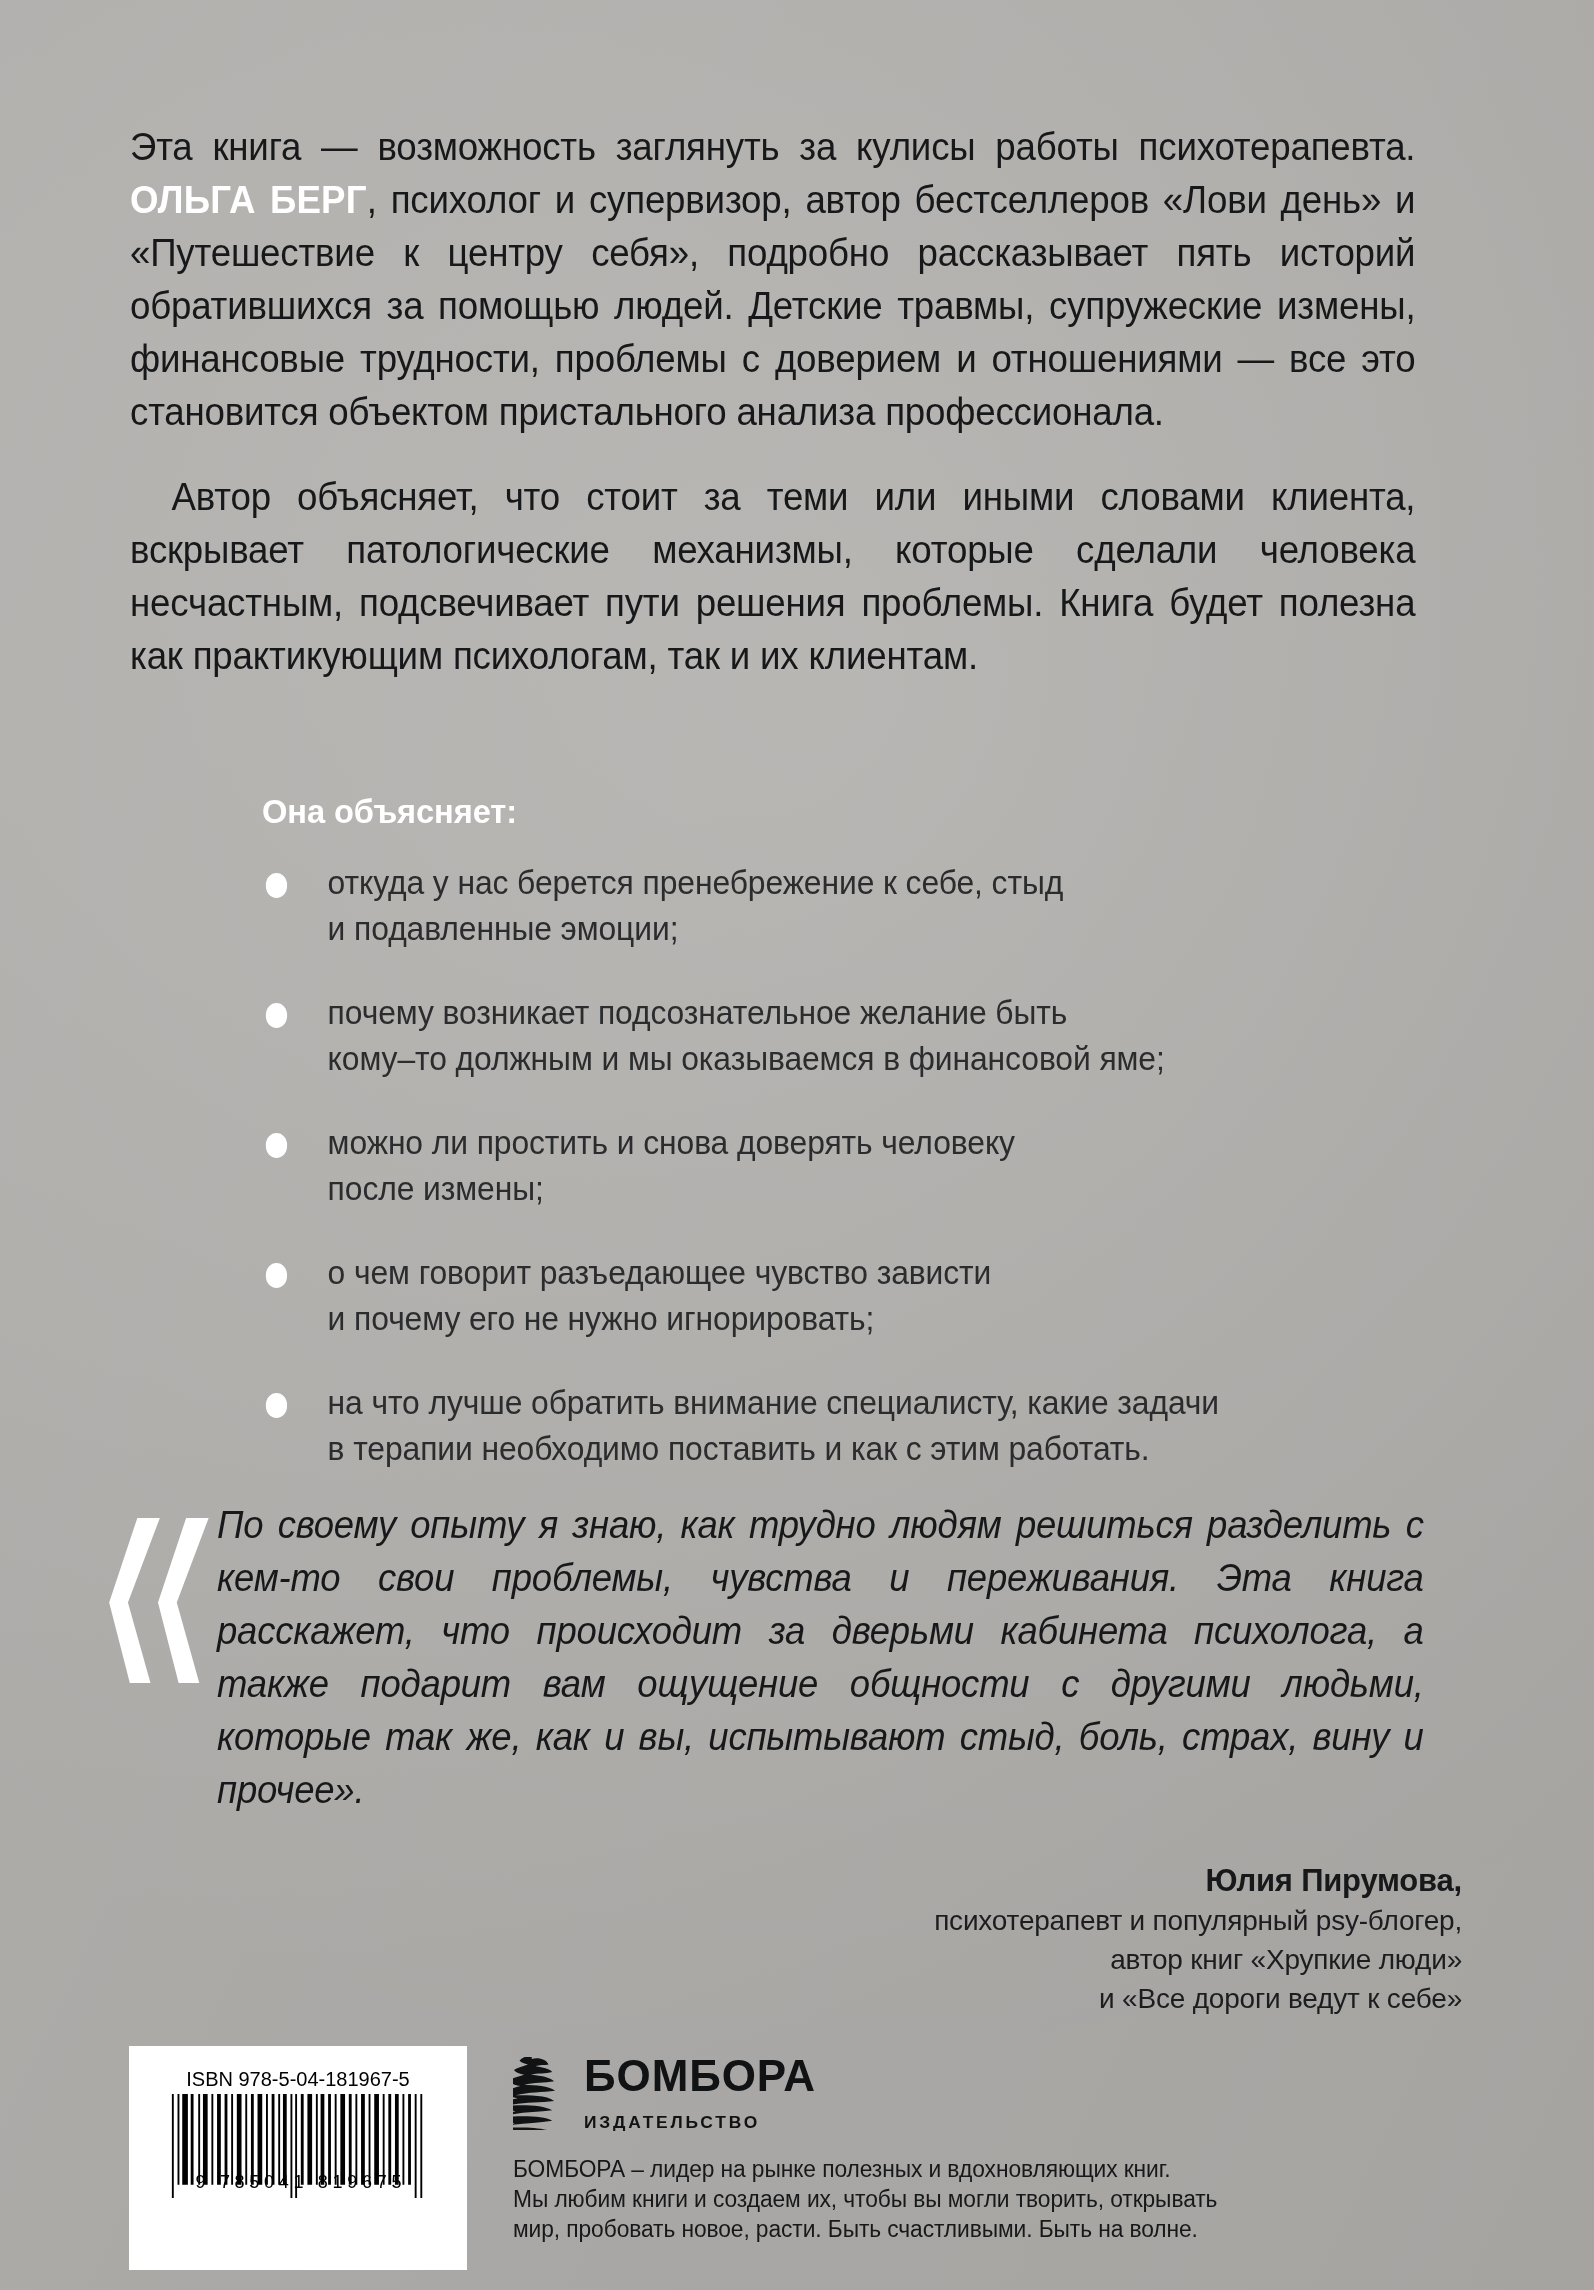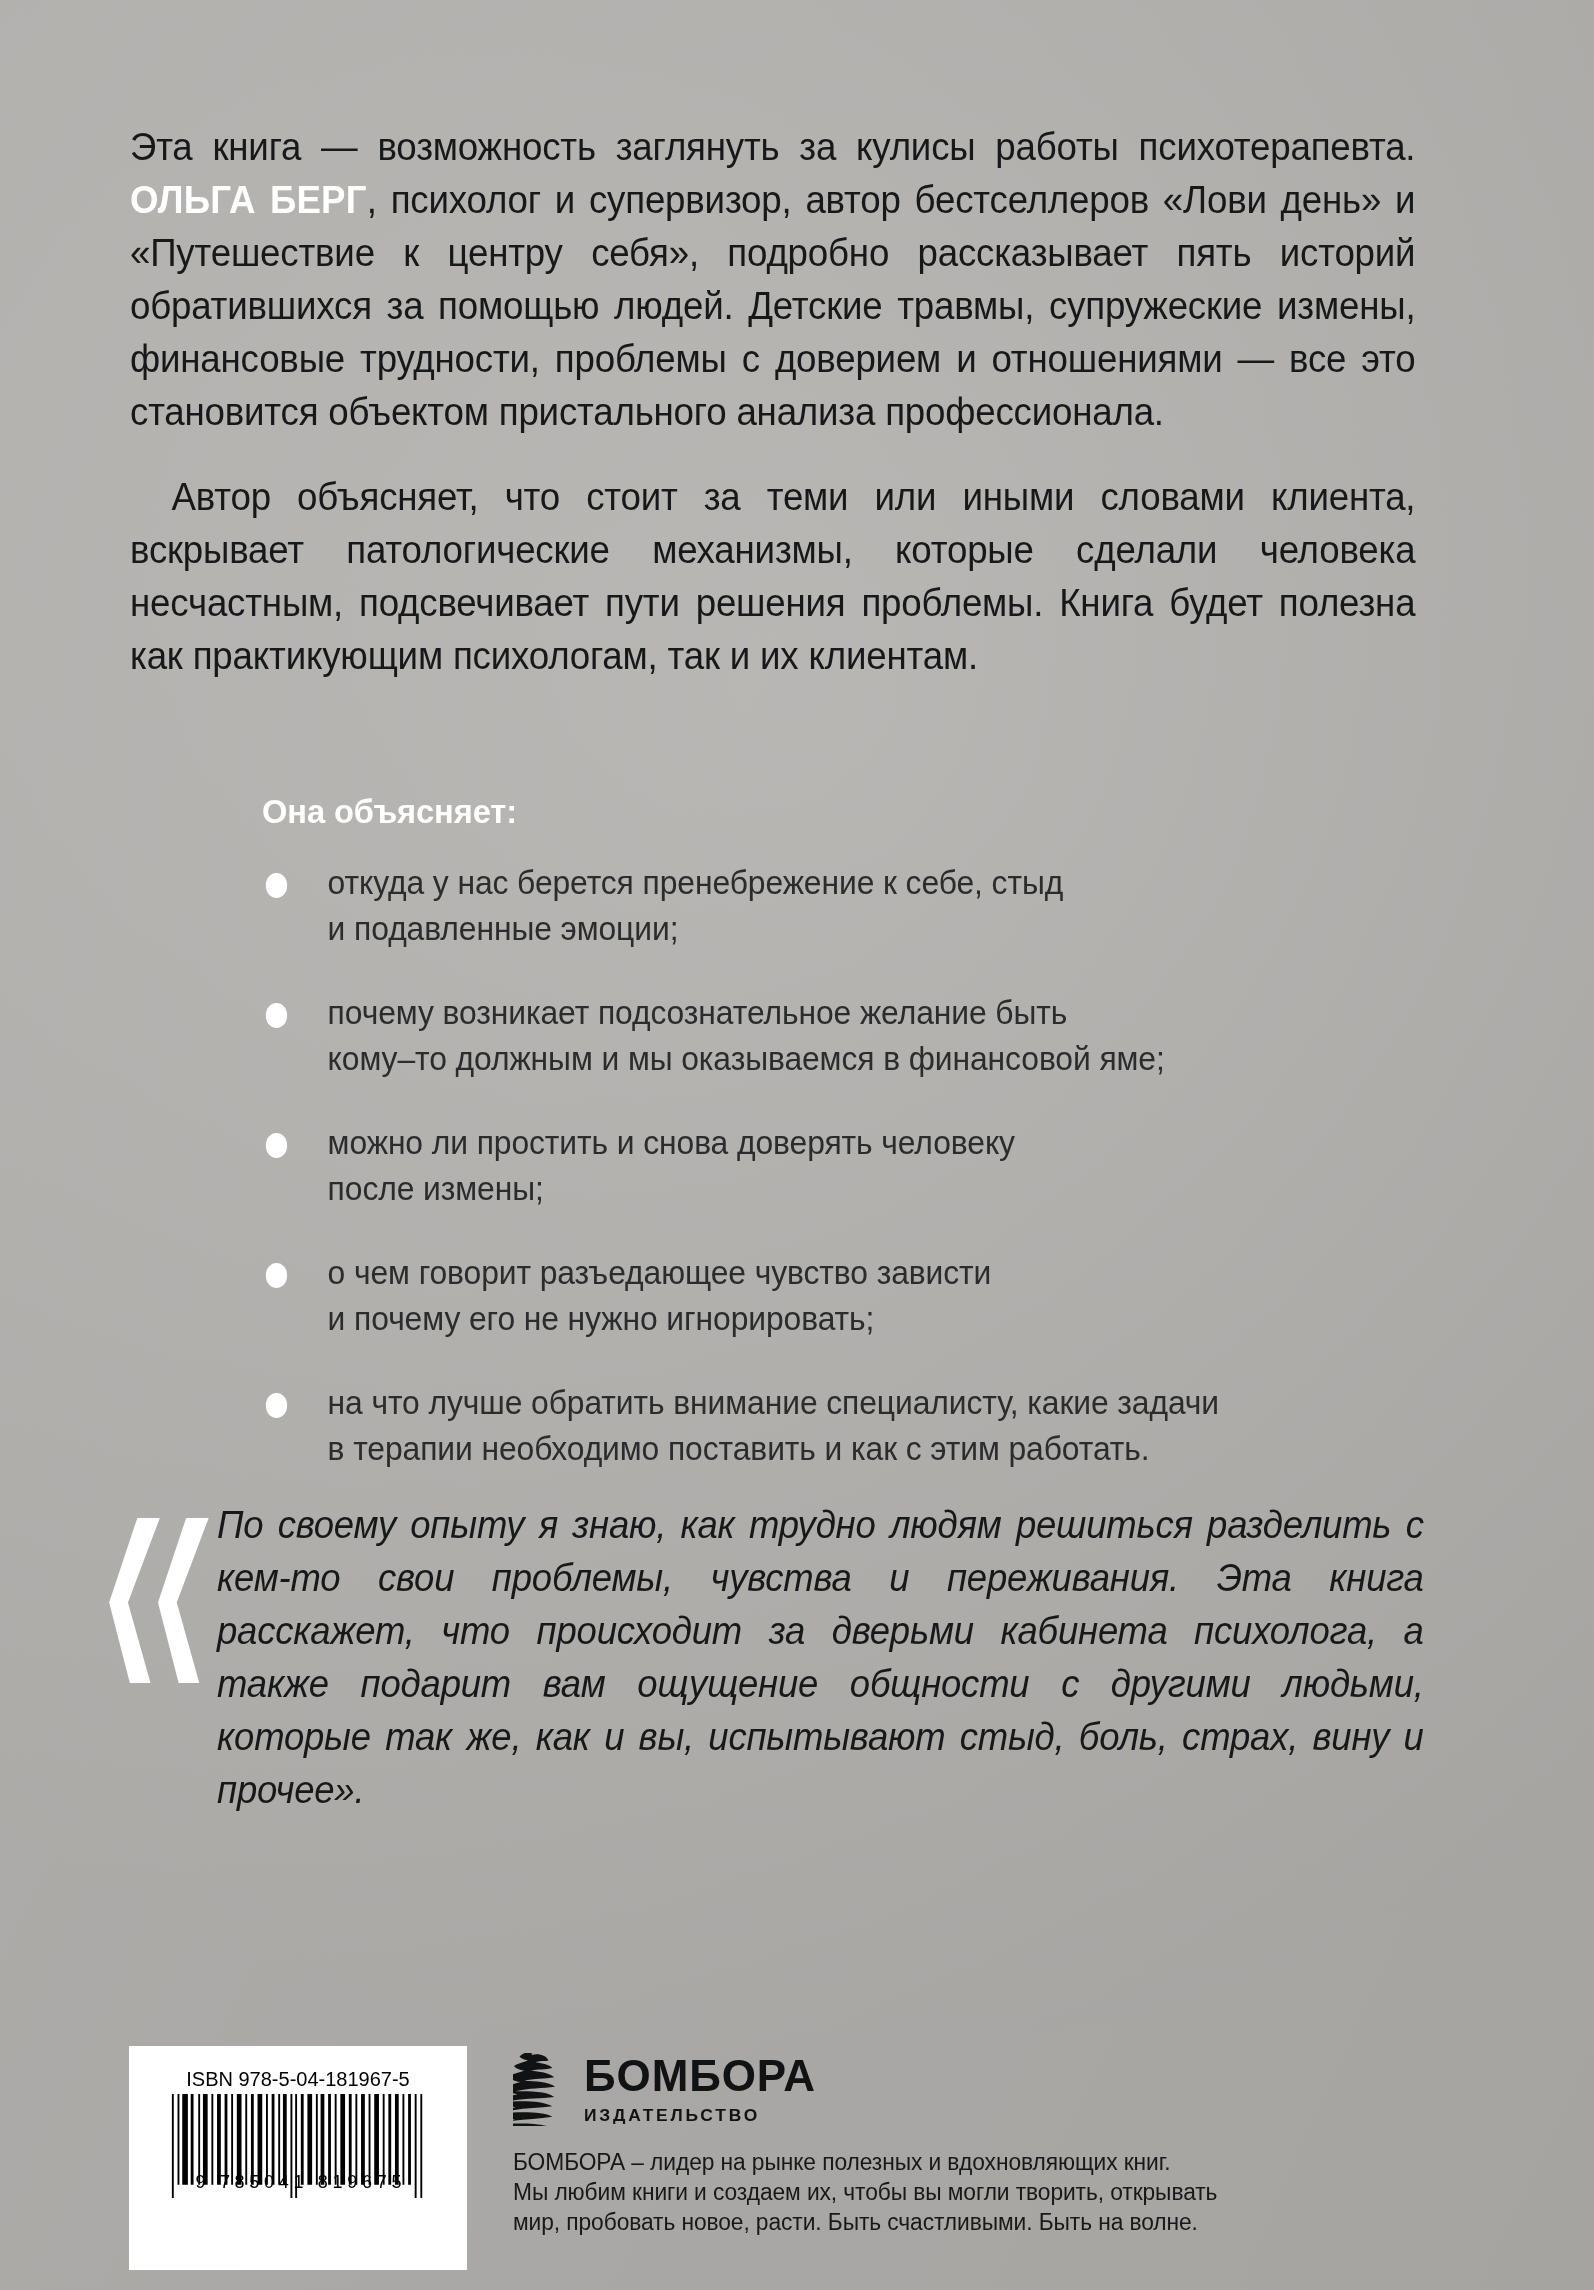--- a/index.html
+++ b/index.html
@@ -162,21 +162,21 @@
     font-size:44px;
     line-height:45px;
     letter-spacing:0.9px;
     color:#111213;
   }
   .publogo-text .sub{
     font-weight:bold;
     font-size:17.4px;
     letter-spacing:2.8px;
     color:#111213;
-    margin-top:7px;
+    margin-top:14px;
   }
   .pubdesc{
     margin-top:21px;
     font-size:23.5px;
     line-height:30px;
     color:#17181a;
     letter-spacing:-0.1px;
     transform:scaleX(0.97);
     transform-origin:left top;
   }
@@ -227,20 +227,26 @@
   </div>
 
   <div class="quotewrap">
     <svg class="qmark" viewBox="0 0 120 180">
       <path d="M54 2 L20 92 L44 178 L22 178 L0 92 L30 2 Z" fill="#ffffff"></path>
       <path d="M106 2 L72 92 L96 178 L74 178 L52 92 L82 2 Z" fill="#ffffff"></path>
     </svg>
     <div class="quote">По своему опыту я знаю, как трудно людям решиться разделить с кем-то свои проблемы, чувства и переживания. Эта книга расскажет, что происходит за дверьми кабинета психолога, а также подарит вам ощущение общности с другими людьми, которые так же, как и вы, испытывают стыд, боль, страх, вину и прочее».</div>
   </div>
 
+  <div class="attrib">
+    <div class="who">Юлия Пирумова,</div>
+    <div class="role">психотерапевт и популярный psy-блогер,</div>
+    <div class="role">автор книг «Хрупкие люди»</div>
+    <div class="role">и «Все дороги ведут к себе»</div>
+  </div>
 
   <div class="barcode-box">
     <div class="barcode-isbn">ISBN 978-5-04-181967-5</div>
     <svg class="barcode-bars" viewBox="0 0 272 110" preserveAspectRatio="none">
       <g fill="#000">
         <rect x="2" y="0" width="2" height="110"></rect>
         <rect x="8" y="0" width="2" height="96"></rect>
         <rect x="13" y="0" width="6" height="96"></rect>
         <rect x="22" y="0" width="3" height="96"></rect>
         <rect x="30" y="0" width="2" height="96"></rect>

